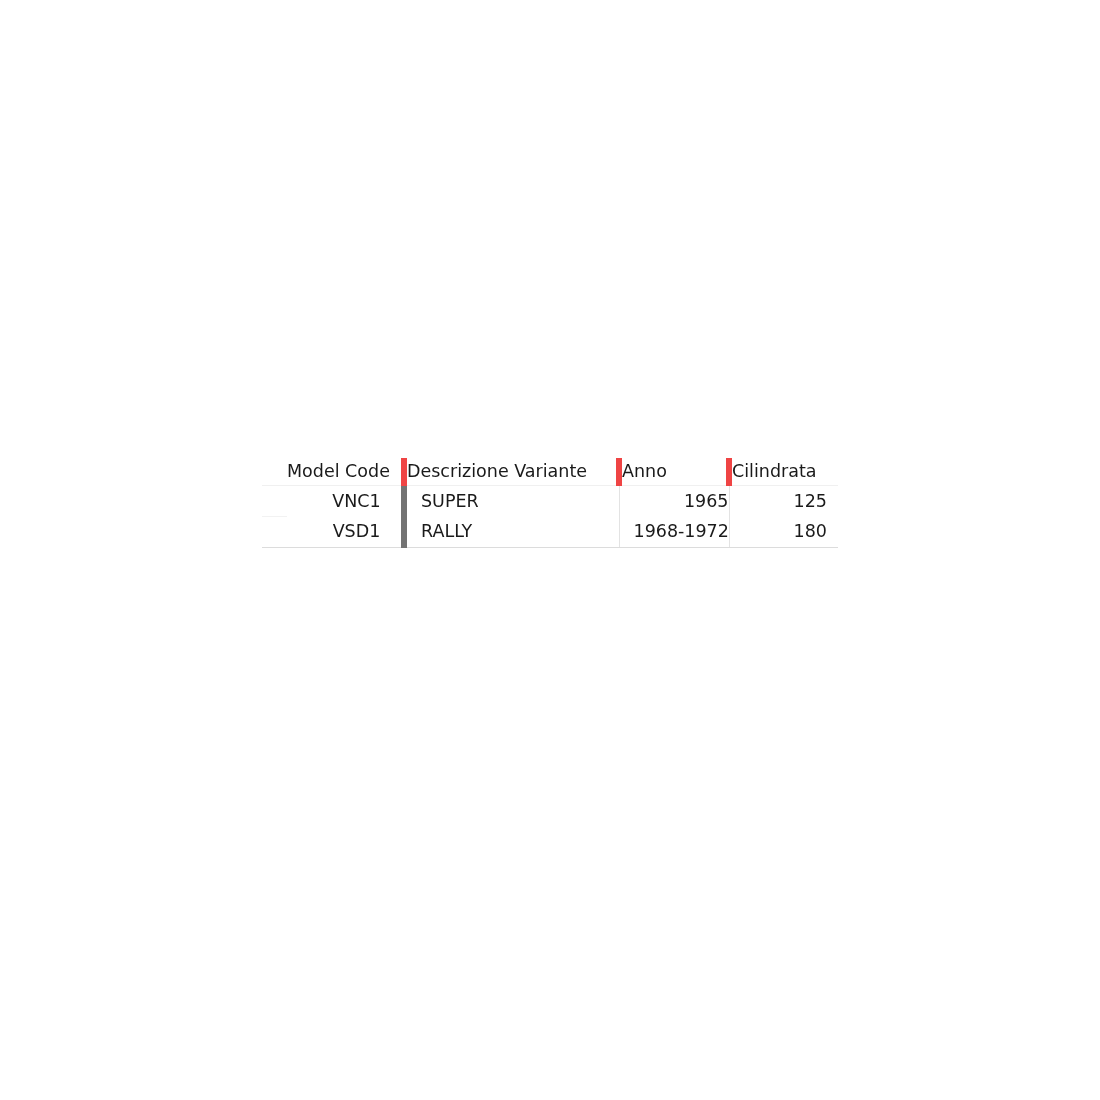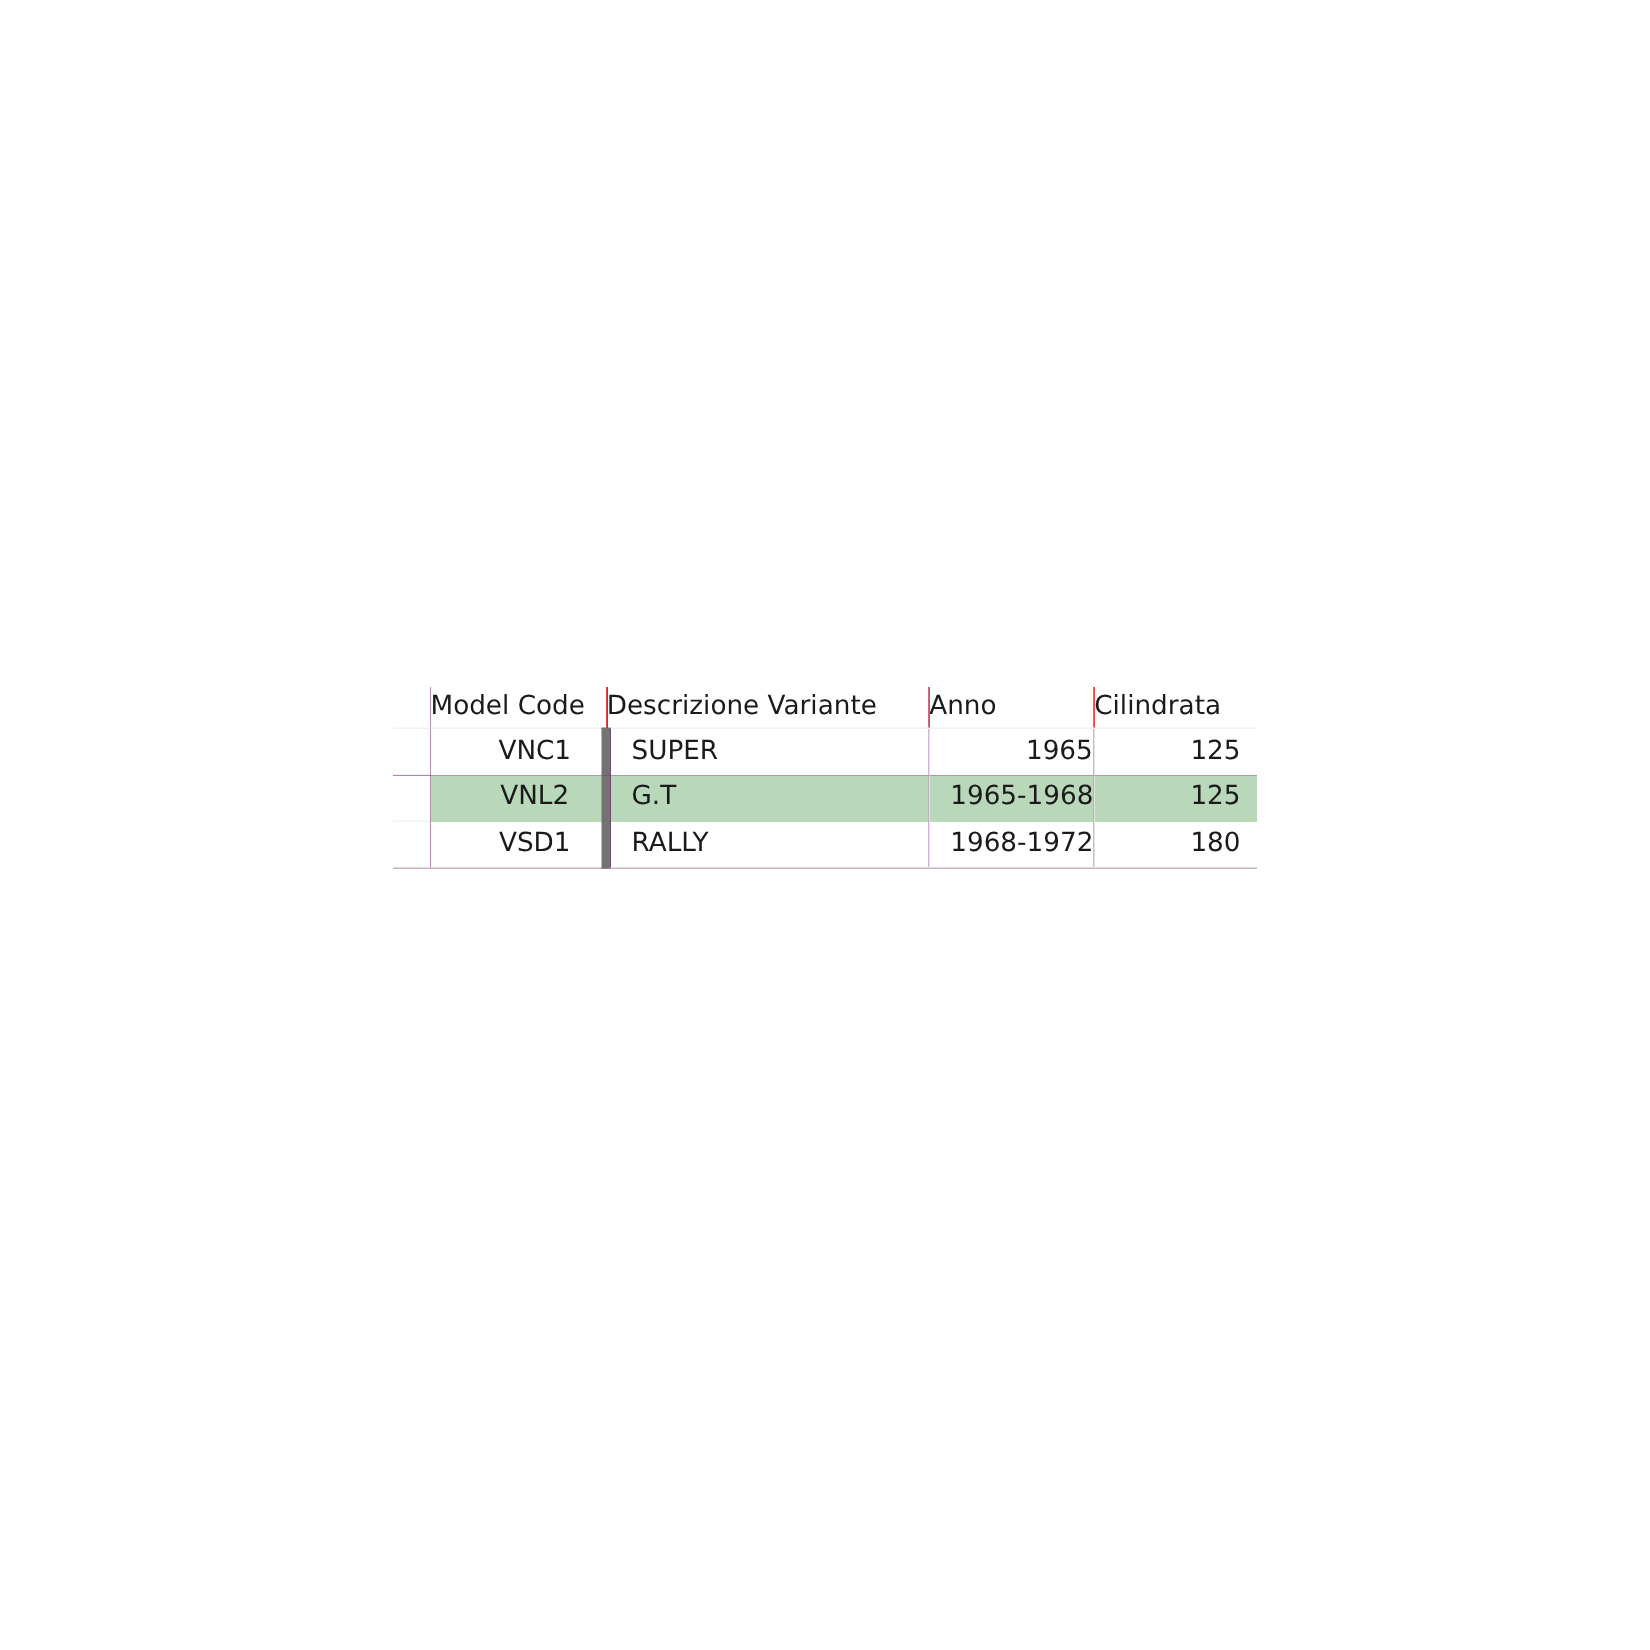--- a/index.html
+++ b/index.html
@@ -21,21 +21,21 @@
     position: absolute;
     left: 262px;
     top: 458px;
     width: 576px;
   }
 
   table.data-table {
     border-collapse: collapse;
     width: 576px;
     table-layout: fixed;
-    background: #701a75;
+    background: #1d4ed8;
   }
 
   
   col.c-pad   { width: 25px; }
   col.c-code  { width: 117px; }
   col.c-desc  { width: 215px; }
   col.c-anno  { width: 110px; }
   col.c-cil   { width: 109px; }
 
   table.data-table th,
@@ -56,21 +56,21 @@
     text-align: left;
     border-bottom: 1px solid #f0f0f0;
     background: #ffffff;
   }
   th.th-code {
     padding-left: 3px;
   }
   th.th-desc,
   th.th-anno,
   th.th-cil {
-    border-left: 1px solid #ef4444;
+    border-left: 6px solid #ef4444;
     padding-left: 14px;
   }
   th.th-pad {
     border-bottom: 1px solid #f0f0f0;
   }
 
   
   tr.body-row td {
     height: 30px;
     background: #ffffff;
@@ -140,27 +140,20 @@
       </tr>
     </thead>
     <tbody id="table-body">
         <tr class="body-row">
           <td class="cell-pad"></td>
           <td class="cell-code">VNC1</td>
           <td class="cell-desc">SUPER</td>
           <td class="cell-anno">1965</td>
           <td class="cell-cil">125</td>
         </tr>
-        <tr class="body-row is-highlighted">
-          <td class="cell-pad"></td>
-          <td class="cell-code">VNL2</td>
-          <td class="cell-desc">G.T</td>
-          <td class="cell-anno">1965-1968</td>
-          <td class="cell-cil">125</td>
-        </tr>
         <tr class="body-row last-row">
           <td class="cell-pad"></td>
           <td class="cell-code">VSD1</td>
           <td class="cell-desc">RALLY</td>
           <td class="cell-anno">1968-1972</td>
           <td class="cell-cil">180</td>
         </tr>
       </tbody>
   </table>
 </div>

